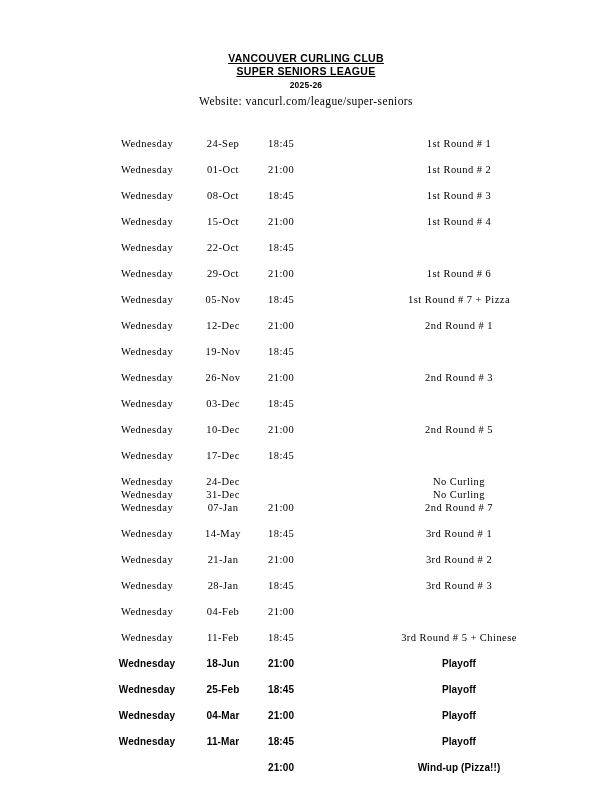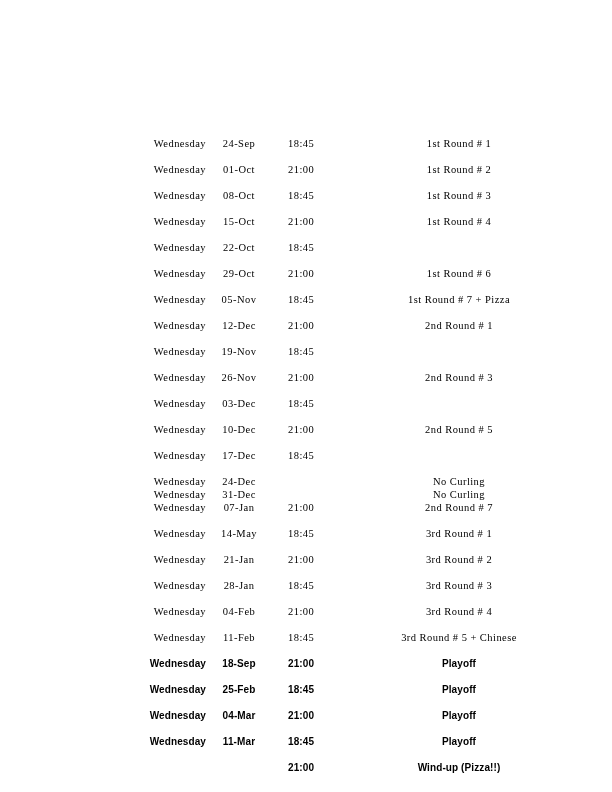--- a/index.html
+++ b/index.html
@@ -74,34 +74,33 @@
   }
 
   .cell {
     position: absolute;
     top: 0;
     font-size: 10.5px;
     line-height: 13px;
   }
 
   .c-day {
-    left: 110px;
+    left: 99px;
     width: 96px;
-    text-align: right;
+    text-align: center;
   }
   .c-date {
-    left: 208px;
+    left: 192px;
     width: 62px;
     text-align: center;
   }
   .c-time {
     left: 268px;
     width: 44px;
     text-align: left;
-    margin-left: 20px;
   }
   .c-event {
     left: 334px;
     width: 250px;
     text-align: center;
   }
 
   
   .row.serif .cell {
     font-family: "Liberation Serif", "DejaVu Serif", serif;
@@ -115,20 +114,26 @@
     font-weight: bold;
     font-size: 10px;
     letter-spacing: 0.1px;
   }
 </style>
 </head>
 <body>
 
 <div class="page">
 
+  <div class="header">
+    <div class="title-line">VANCOUVER CURLING CLUB</div>
+    <div class="title-line">SUPER SENIORS LEAGUE</div>
+    <div class="season-line">2025-26</div>
+    <div class="website-line">Website: vancurl.com/league/super-seniors</div>
+  </div>
 
   <div class="schedule" id="schedule-body">
       <div class="row serif">
         <span class="cell c-day">Wednesday</span>
         <span class="cell c-date">24-Sep</span>
         <span class="cell c-time">18:45</span>
         <span class="cell c-event">1st Round # 1</span>
       </div>
       <div class="row serif">
         <span class="cell c-day">Wednesday</span>
@@ -231,31 +236,30 @@
       <div class="row serif">
         <span class="cell c-day">Wednesday</span>
         <span class="cell c-date">28-Jan</span>
         <span class="cell c-time">18:45</span>
         <span class="cell c-event">3rd Round # 3</span>
       </div>
       <div class="row serif">
         <span class="cell c-day">Wednesday</span>
         <span class="cell c-date">04-Feb</span>
         <span class="cell c-time">21:00</span>
-        <span class="cell c-event">3rd Round # 4</span>
       </div>
       <div class="row serif">
         <span class="cell c-day">Wednesday</span>
         <span class="cell c-date">11-Feb</span>
         <span class="cell c-time">18:45</span>
         <span class="cell c-event">3rd Round # 5 + Chinese</span>
       </div>
       <div class="row bold">
         <span class="cell c-day">Wednesday</span>
-        <span class="cell c-date">18-Sep</span>
+        <span class="cell c-date">18-Jun</span>
         <span class="cell c-time">21:00</span>
         <span class="cell c-event">Playoff</span>
       </div>
       <div class="row bold">
         <span class="cell c-day">Wednesday</span>
         <span class="cell c-date">25-Feb</span>
         <span class="cell c-time">18:45</span>
         <span class="cell c-event">Playoff</span>
       </div>
       <div class="row bold">

